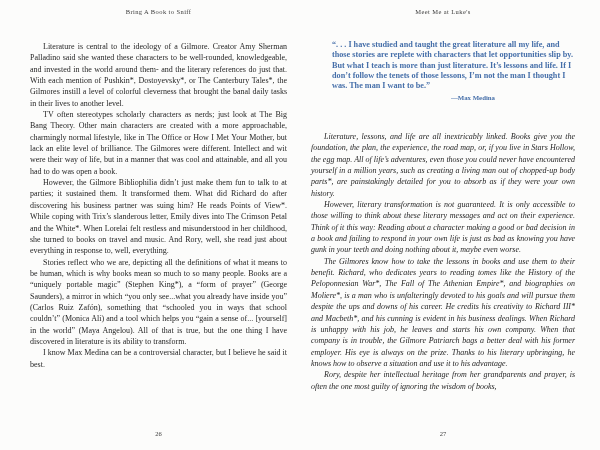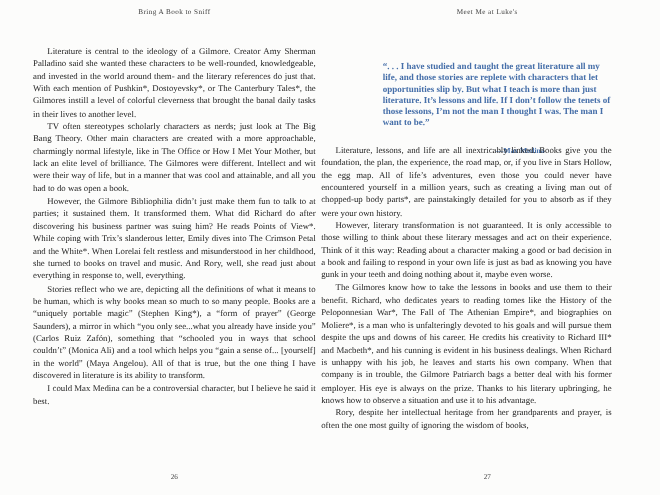--- a/index.html
+++ b/index.html
@@ -20,26 +20,26 @@
   .header-right{left:311px;width:264px;}
   .page-body p{
     margin:0;
     text-indent:13px;
     font-size:8px;
     line-height:11.35px;
     text-align:justify;
     color:#1f1f1f;
   }
   .left-body{position:absolute;left:30px;top:41px;width:257px;}
-  .right-body{position:absolute;left:292px;top:131px;width:264px;}
+  .right-body{position:absolute;left:311px;top:131px;width:264px;font-style:italic;}
   .pull-quote-block{
     position:absolute;left:311px;top:40px;width:264px;
   }
   .pull-quote{
-    margin:16px;
+    margin:0;
     padding-left:21px;
     font-size:8.2px;
     line-height:10.3px;
     font-weight:bold;
     color:#466fa9;
     text-align:left;
   }
   .quote-attribution{
     margin:3px 0 0 0;
     font-size:6.8px;
@@ -60,21 +60,21 @@
 <body>
 
 <div class="running-header header-left">Bring A Book to Sniff</div>
 <div class="running-header header-right">Meet Me at Luke's</div>
 
 <div class="left-body page-body">
   <p>Literature is central to the ideology of a Gilmore. Creator Amy Sherman Palladino said she wanted these characters to be well-rounded, knowledgeable, and invested in the world around them- and the literary references do just that. With each mention of Pushkin*, Dostoyevsky*, or The Canterbury Tales*, the Gilmores instill a level of colorful cleverness that brought the banal daily tasks in their lives to another level.</p>
   <p>TV often stereotypes scholarly characters as nerds; just look at The Big Bang Theory. Other main characters are created with a more approachable, charmingly normal lifestyle, like in The Office or How I Met Your Mother, but lack an elite level of brilliance. The Gilmores were different. Intellect and wit were their way of life, but in a manner that was cool and attainable, and all you had to do was open a book.</p>
   <p>However, the Gilmore Bibliophilia didn’t just make them fun to talk to at parties; it sustained them. It transformed them. What did Richard do after discovering his business partner was suing him? He reads Points of View*. While coping with Trix’s slanderous letter, Emily dives into The Crimson Petal and the White*. When Lorelai felt restless and misunderstood in her childhood, she turned to books on travel and music. And Rory, well, she read just about everything in response to, well, everything.</p>
   <p>Stories reflect who we are, depicting all the definitions of what it means to be human, which is why books mean so much to so many people. Books are a “uniquely portable magic” (Stephen King*), a “form of prayer” (George Saunders), a mirror in which “you only see...what you already have inside you” (Carlos Ruiz Zafón), something that “schooled you in ways that school couldn’t” (Monica Ali) and a tool which helps you “gain a sense of... [yourself] in the world” (Maya Angelou). All of that is true, but the one thing I have discovered in literature is its ability to transform.</p>
-  <p>I could Max Medina can be a controversial character, but I believe he said it best.</p>
+  <p>I know Max Medina can be a controversial character, but I believe he said it best.</p>
 </div>
 
 <div class="pull-quote-block">
   <p class="pull-quote">“. . . I have studied and taught the great literature all my life, and those stories are replete with characters that let opportunities slip by. But what I teach is more than just literature. It’s lessons and life. If I don’t follow the tenets of those lessons, I’m not the man I thought I was. The man I want to be.”</p>
   <p class="quote-attribution">—Max Medina</p>
 </div>
 
 <div class="right-body page-body">
   <p>Literature, lessons, and life are all inextricably linked. Books give you the foundation, the plan, the experience, the road map, or, if you live in Stars Hollow, the egg map. All of life’s adventures, even those you could never have encountered yourself in a million years, such as creating a living man out of chopped-up body parts*, are painstakingly detailed for you to absorb as if they were your own history.</p>
   <p>However, literary transformation is not guaranteed. It is only accessible to those willing to think about these literary messages and act on their experience. Think of it this way: Reading about a character making a good or bad decision in a book and failing to respond in your own life is just as bad as knowing you have gunk in your teeth and doing nothing about it, maybe even worse.</p>

